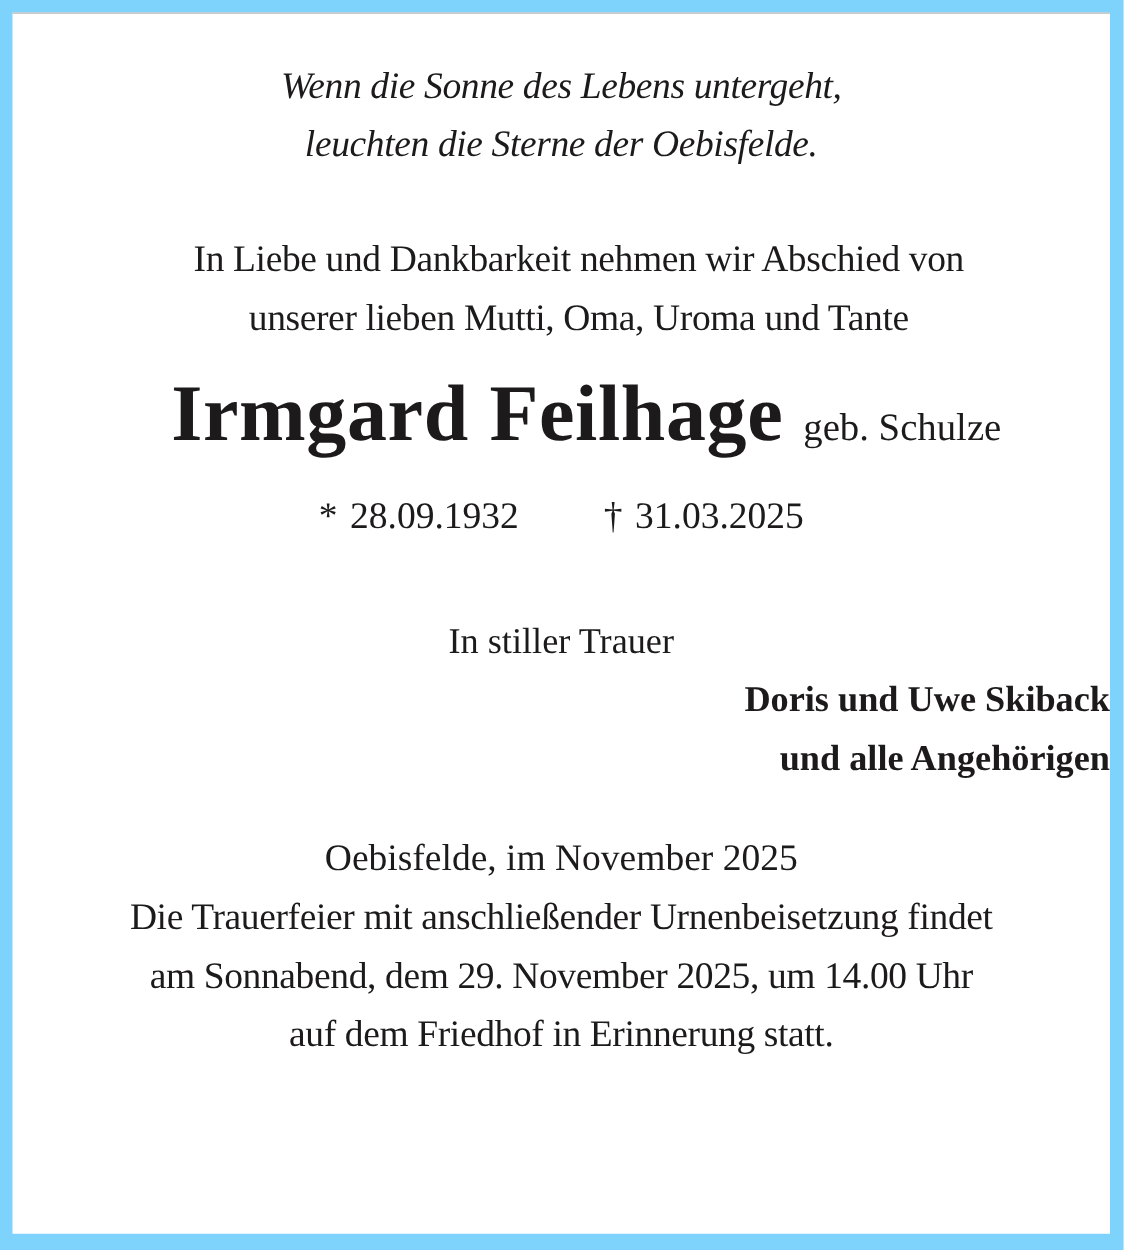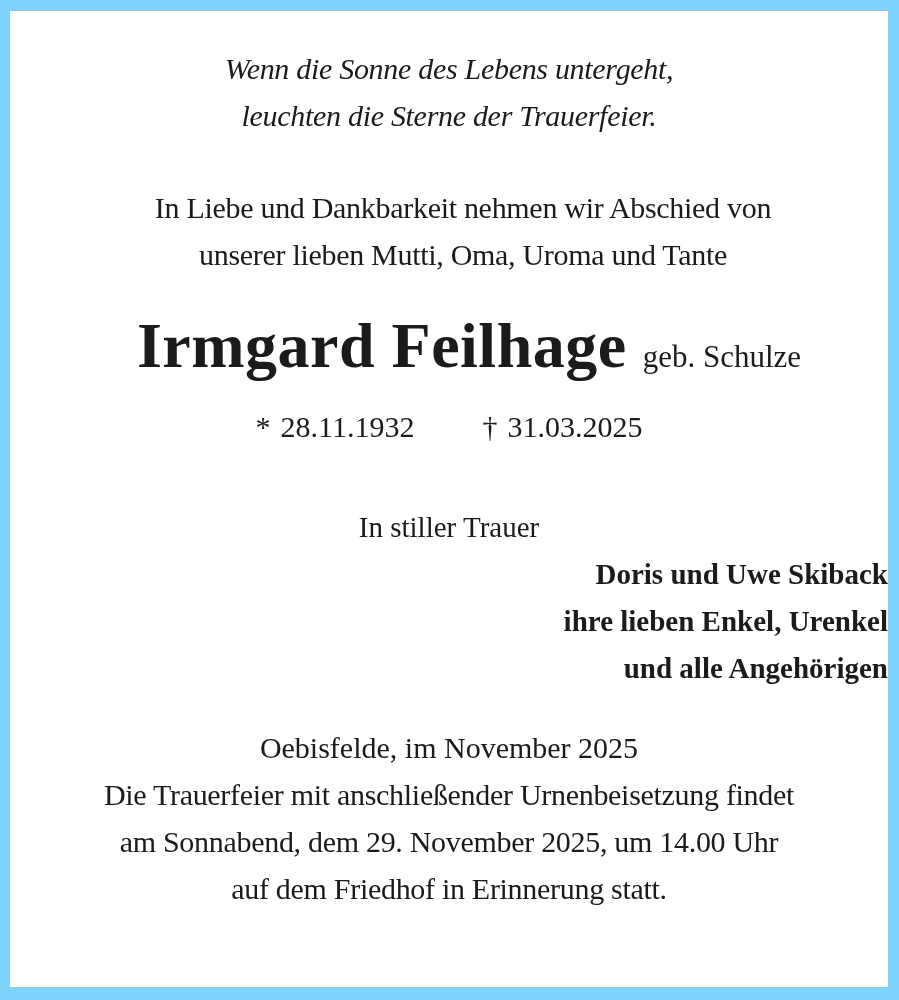--- a/index.html
+++ b/index.html
@@ -36,21 +36,21 @@
     letter-spacing: -0.3px;
   }
   .intro {
     margin-top: 45px;
     font-size: 30px;
     line-height: 47px;
     letter-spacing: -0.3px;
     margin-left: 28px;
   }
   .name-line {
-    margin-top: 32px;
+    margin-top: 17px;
     line-height: 72px;
     white-space: nowrap;
     padding-left: 40px;
   }
   .deceased-name {
     font-size: 64px;
     font-weight: bold;
     letter-spacing: 0.5px;
   }
   .maiden-name {
@@ -84,40 +84,39 @@
   }
 </style>
 </head>
 <body>
 
 <div class="page">
   <div class="card">
 
     <div class="epigraph">
       <div>Wenn die Sonne des Lebens untergeht,</div>
-      <div>leuchten die Sterne der Trauerfeier.</div>
+      <div>leuchten die Sterne der Oebisfelde.</div>
     </div>
 
     <div class="intro">
       <div>In Liebe und Dankbarkeit nehmen wir Abschied von</div>
       <div>unserer lieben Mutti, Oma, Uroma und Tante</div>
     </div>
 
     <div class="name-line">
       <span class="deceased-name">Irmgard Feilhage</span><span class="maiden-name">geb. Schulze</span>
     </div>
 
     <div class="dates">
-      <span class="date-item"><span class="date-symbol">*</span><span>28.11.1932</span></span><span class="date-item"><span class="date-symbol">†</span><span>31.03.2025</span></span>
+      <span class="date-item"><span class="date-symbol">*</span><span>28.09.1932</span></span><span class="date-item"><span class="date-symbol">†</span><span>31.03.2025</span></span>
     </div>
 
     <div class="mourners">
       <div>In stiller Trauer</div>
       <div class="mourner-line">Doris und Uwe Skiback</div>
-      <div class="mourner-line">ihre lieben Enkel, Urenkel</div>
       <div class="mourner-line">und alle Angehörigen</div>
     </div>
 
     <div class="place-date">Oebisfelde, im November 2025</div>
 
     <div class="funeral-info">
       <div>Die Trauerfeier mit anschließender Urnenbeisetzung findet</div>
       <div>am Sonnabend, dem 29. November 2025, um 14.00 Uhr</div>
       <div>auf dem Friedhof in Erinnerung statt.</div>
     </div>

